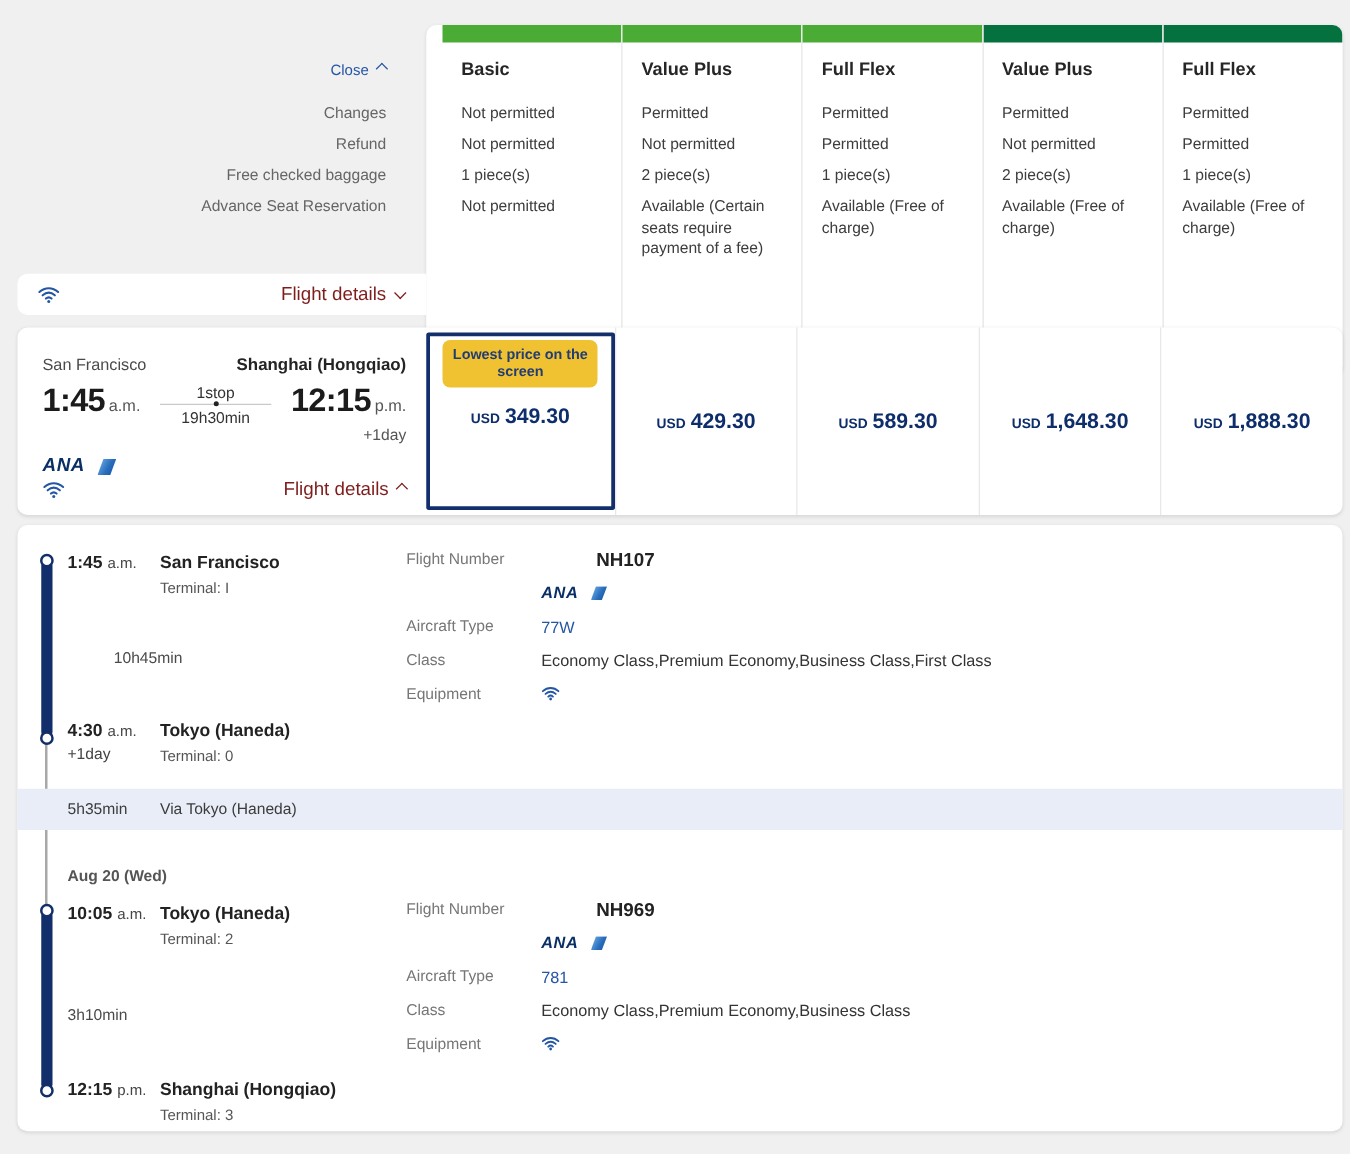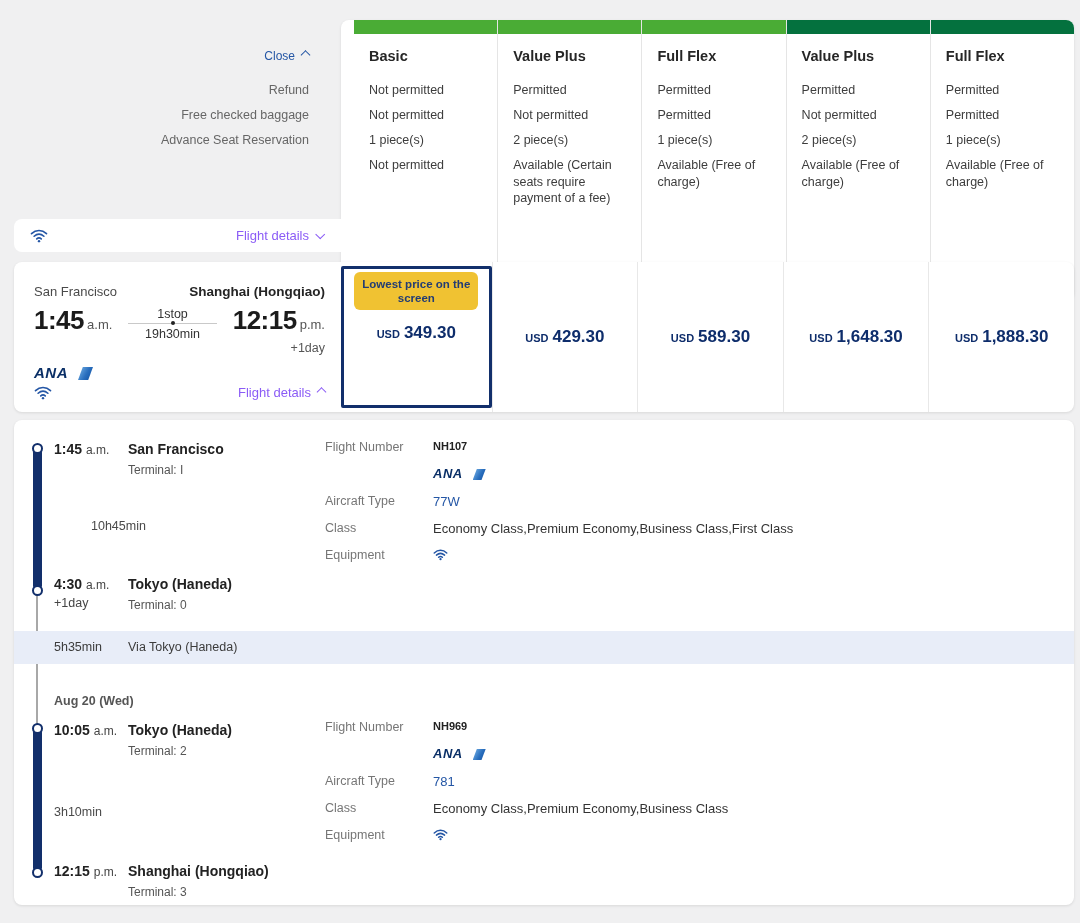--- a/index.html
+++ b/index.html
@@ -22,21 +22,21 @@
   .bar.dark  { background:#04713e; }
   .colbody { padding:12px 15px 0; }
   .fare-title { height:20px; line-height:20px; margin-bottom:12px; font-size:14.5px; font-weight:700; color:#262626; }
   .fare-row { height:25px; line-height:25px; font-size:12.5px; color:#3d3d3d; }
   .fare-row.multi { height:auto; line-height:16.5px; padding-top:4px; }
 
   
   .row-collapsed { position:absolute; left:14px; top:219px; width:327px; height:33px; background:#fff;
                    border-radius:8px 0 0 8px; display:flex; align-items:center; justify-content:space-between;
                    padding:0 18px 0 16px; }
-  .blue-link { color:#8b5cf6; font-size:13px; cursor:pointer; white-space:nowrap; }
+  .blue-link { color:#7f1d1d; font-size:15px; cursor:pointer; white-space:nowrap; }
   .chev { display:inline-block; width:7px; height:7px; border-right:1.8px solid currentColor;
           border-bottom:1.8px solid currentColor; margin-left:7px; }
   .chev.down { transform:rotate(45deg) translate(-1px,-2px); }
   .chev.up   { transform:rotate(-135deg) translate(1px,1px); }
 
   
   .price-card { position:absolute; left:14px; top:262px; width:1060px; height:150px; background:#fff;
                 border-radius:8px; display:flex; box-shadow:0 1px 3px rgba(0,0,0,.10); }
   .flight-info { width:327px; padding:22px 16px 12px 20px; display:flex; flex-direction:column; }
   .fi-row1 { display:flex; justify-content:space-between; align-items:baseline; }
@@ -83,34 +83,35 @@
   .d-mer { font-weight:400; font-size:12px; color:#444; }
   .d-plus1 { font-weight:400; font-size:12.5px; color:#444; margin-top:4px; }
   .d-station { font-weight:700; font-size:14px; color:#222; white-space:nowrap; }
   .d-terminal { font-weight:400; font-size:12px; color:#555; margin-top:6px; }
   .d-dur { font-size:12.5px; color:#4a4a4a; }
   .d-date { font-size:12.5px; color:#555; }
   .meta { display:block; }
   .m-row { display:flex; align-items:flex-start; }
   .m-label { width:108px; color:#767676; font-size:12.5px; }
   .m-val { color:#333; font-size:13px; }
-  .m-val.flightno { font-weight:700; font-size:11px; color:#222; }
+  .m-val.flightno { font-weight:700; font-size:15px; color:#222;margin-left:44px; }
   .m-val.link { color:#2456a5; cursor:pointer; }
   .via-band { position:absolute; left:0; right:0; top:211px; height:33px; background:#e8edf8; }
   .via-band span { position:absolute; top:0; line-height:33px; color:#3c3c3c; }
 
   .wifi { display:block; }
 </style>
 </head>
 <body>
 
 <div class="page">
 
   <div class="fare-labels">
     <div class="close-link"><span>Close</span><span class="chev up"></span></div>
+    <div class="fare-label-row">Changes</div>
     <div class="fare-label-row">Refund</div>
     <div class="fare-label-row">Free checked baggage</div>
     <div class="fare-label-row">Advance Seat Reservation</div>
   </div>
 
   <div class="fare-cols">
     <div class="fare-col">
       <div class="bar light"></div>
       <div class="colbody">
         <div class="fare-title">Basic</div>

